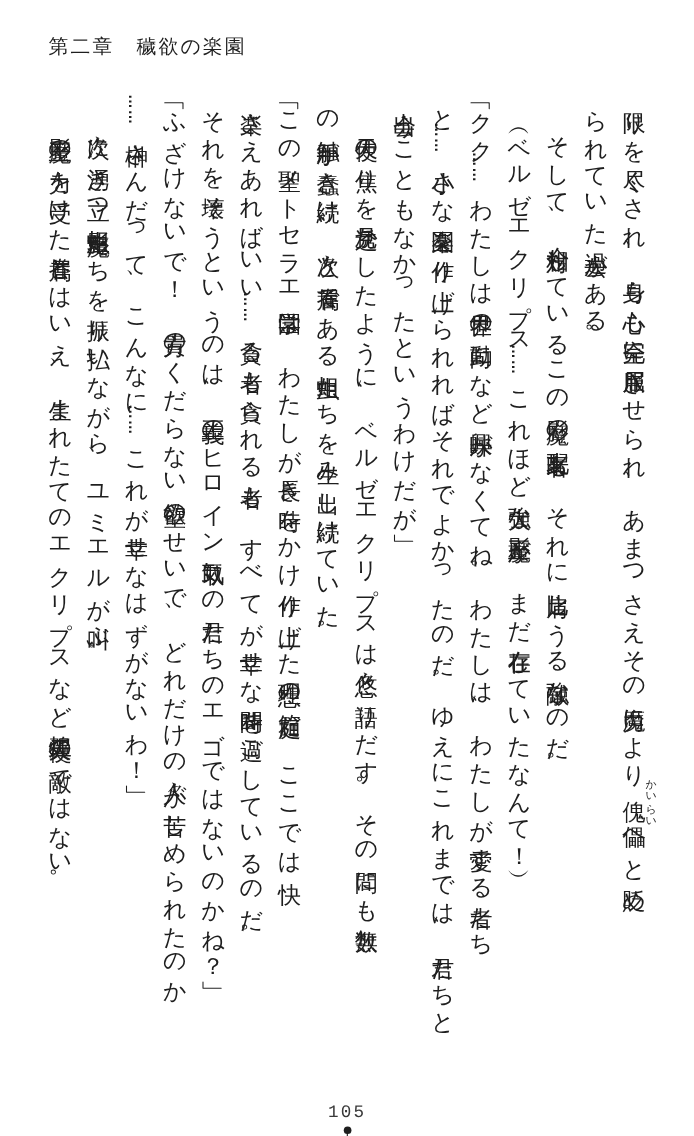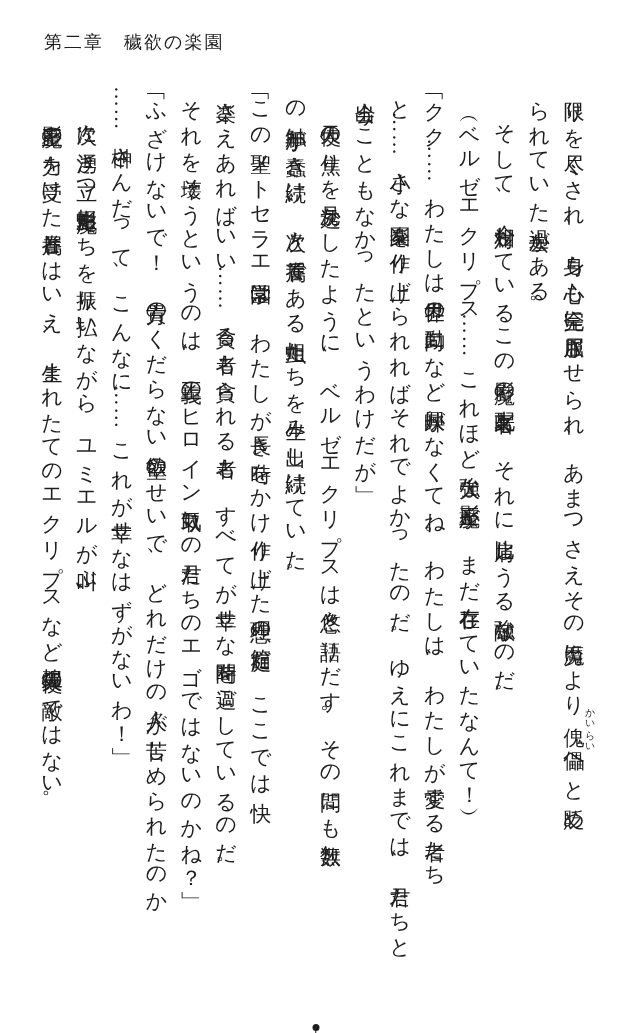--- a/index.html
+++ b/index.html
@@ -2,21 +2,21 @@
 <html><head>
 <meta charset="utf-8">
 <style>
   html,body{margin:0;padding:0;background:#e8e8e8;}
   .page{
     position:relative;
     width:631px;height:1033px;
     margin:0 auto;
     background:#ffffff;
     overflow:hidden;
-    font-family:Liberation Serif, serif;
+    font-family:Liberation Mono, monospace;
     color:#1e1e1e;
   }
   .running-header{
     position:absolute;
     top:30px;left:44px;
     font-size:18px;
     letter-spacing:2px;
     white-space:pre;
   }
   .body-text{
@@ -85,17 +85,18 @@
       <p class="column">の触手が蠢き続け、次々と眷属である蛆虫たちを生み出し続けていた。</p>
       <p class="column">「この聖メトセラエ学園は、わたしが長き時をかけ作り上げた理想の箱庭だ。ここでは快</p>
       <p class="column">楽さえあればいい……貪る者も貪られる者も、すべてが幸せな時間を過ごしているのだ。</p>
       <p class="column">それを壊そうというのは、正義のヒロイン気取りの君たちのエゴではないのかね？」</p>
       <p class="column">「ふざけないで！　貴方のくだらない欲望のせいで、どれだけの人々が苦しめられたのか</p>
       <p class="column">……榊さんだって、こんなに……これが幸せなはずがないわ！」</p>
       <p class="column indent">次々に湧き立つ蛆虫影魔たちを振り払いながら、ユミエルが叫ぶ。</p>
       <p class="column indent">影魔王の力を受けた眷属とはいえ、生まれたてのエクリプスなど煌翼天使の敵ではない。</p>
     </div>
 
+  <div class="page-number">105</div>
 
   <span class="ornament-dot"></span>
   <span class="ornament-stem"></span>
 
 </div>
 
 </body></html>

